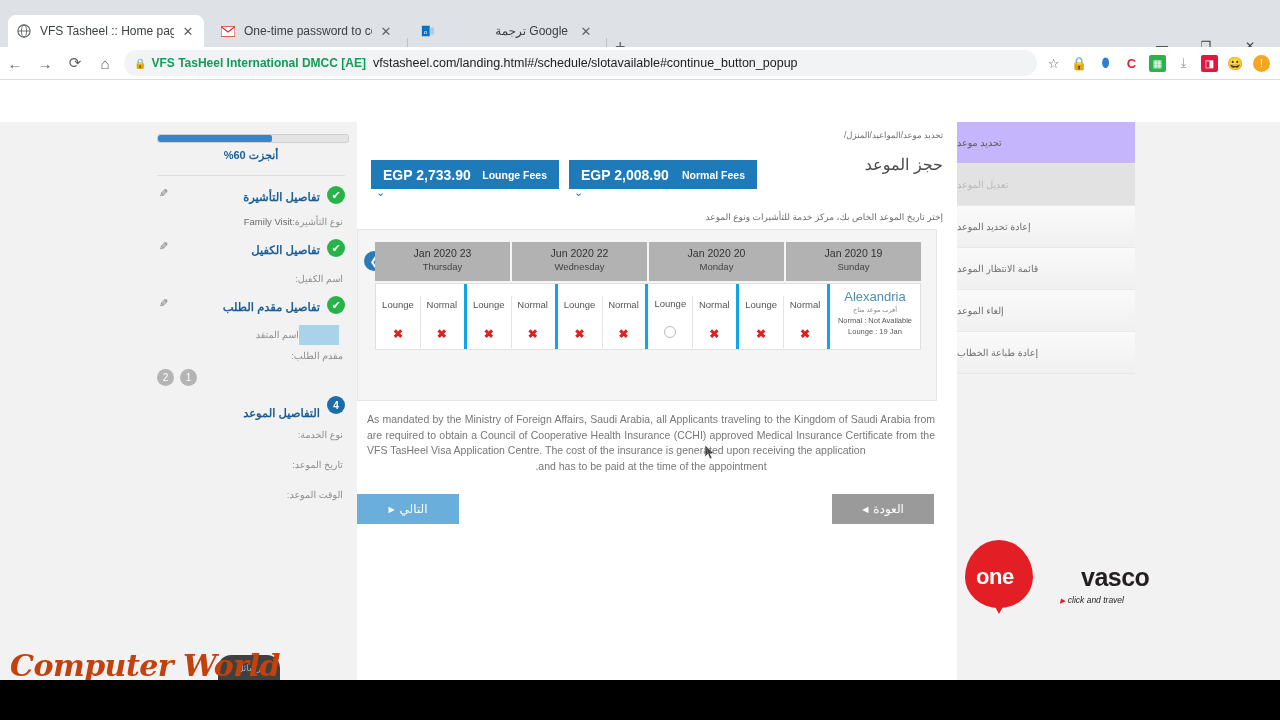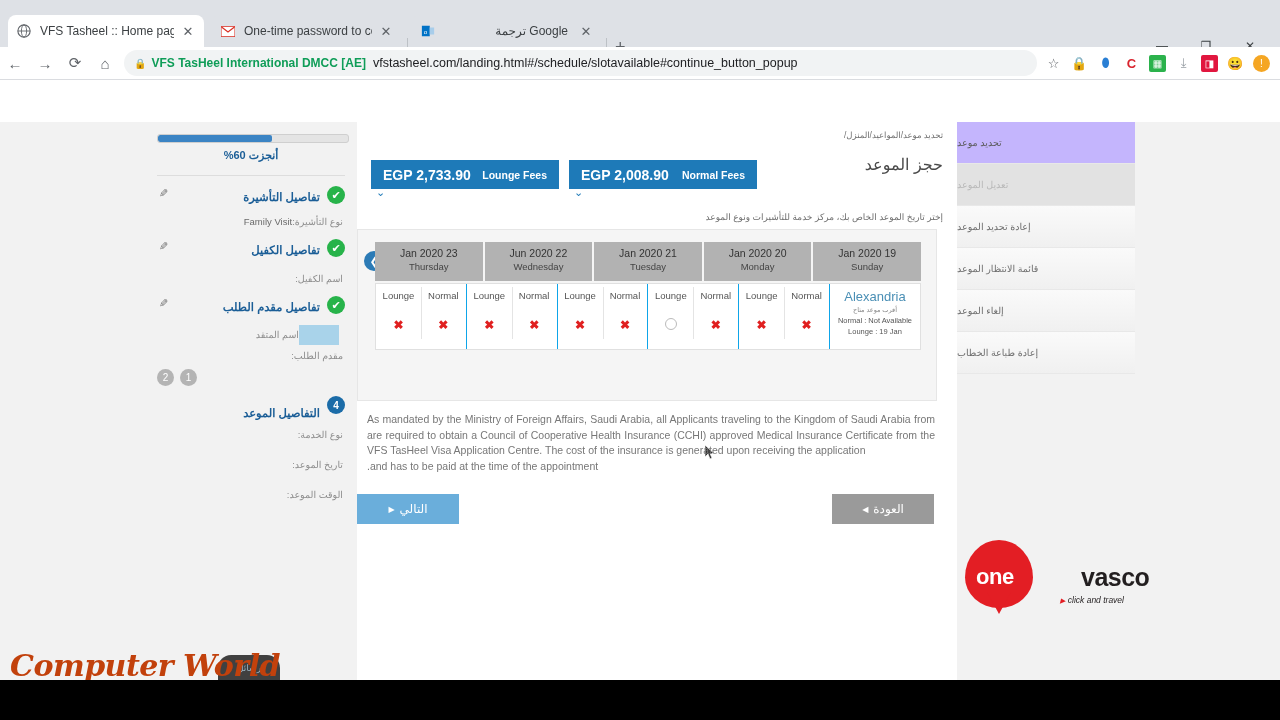--- a/index.html
+++ b/index.html
@@ -116,34 +116,34 @@
   .daycell .d1 { font-size:10.5px; color:#333; line-height:14px;}
   .daycell .d2 { font-size:9.5px; color:#444; line-height:13px;}
   .arrowL, .arrowR {
     position:absolute; top:21px; width:20px; height:20px; border-radius:50%;
     background:#2c7bb6; color:#fff; font-size:11px; display:flex;align-items:center;justify-content:center;
   }
   .arrowL { left:6px; }
   .arrowR { left:462px; background:#a9c5da; }
 
   .slotgrid { position:absolute; left:17px; top:53px; width:546px; height:67px; background:#fff; border:1px solid #e0e0e0; display:flex;}
-  .daygroup { flex:1 1 0; display:flex; border-right:1px solid #0ea5e9;}
+  .daygroup { flex:1 1 0; display:flex; border-right:3px solid #0ea5e9;align-items:center;}
   .slotcell { flex:1 1 0; text-align:center; padding-top:6px; position:relative;}
   .slotcell + .slotcell:before { content:""; position:absolute; left:0; top:3px; height:52px; width:1px; background:#e4e4e4;}
   .slotcell .sl { font-size:9.5px; color:#555; }
   .slotcell .mark { margin-top:17px; font-size:12px; color:#e02020; font-weight:bold;}
   .slotcell .mark.open { color:transparent; }
   .ring { display:inline-block; width:12px;height:12px;border:1px solid #bbb; border-radius:50%; }
   .citybox { width:90px; flex:0 0 90px; text-align:center; padding-top:5px; }
   .citybox .cname { font-size:13px; color:#4a8fb5; line-height:16px;}
   .citybox .car { font-size:6.5px; color:#888; direction:rtl; line-height:10px;}
   .citybox .cline { font-size:7.5px; color:#555; line-height:11px;}
 
   .disclaimer { position:absolute; left:10px; top:290px; width:568px; font-size:10.5px; color:#777; line-height:15.5px; text-align:justify;}
-  .disclaimer .lastline { display:block; text-align:left; }
+  .disclaimer .lastline { display:block; text-align:center; }
 
   .btn-next {
     position:absolute; left:0px; top:372px; width:102px; height:30px; background:#6aaedb;
     color:#fff; font-size:12px; display:flex;align-items:center;justify-content:center; gap:5px; direction:rtl;
   }
   .btn-back {
     position:absolute; left:475px; top:372px; width:102px; height:30px; background:#9a9a9a;
     color:#fff; font-size:12px; display:flex;align-items:center;justify-content:center; gap:5px; direction:rtl;
   }
   .btn-next .ar, .btn-back .ar { font-size:8px; }
@@ -359,24 +359,20 @@
           <div class="daystrip">
             <div class="daycell">
               <div class="d1">Jan 2020 23</div>
               <div class="d2">Thursday</div>
             </div>
             <div class="daycell">
               <div class="d1">Jun 2020 22</div>
               <div class="d2">Wednesday</div>
             </div>
             <div class="daycell">
-              <div class="d1">Jan 2020 21</div>
-              <div class="d2">Tuesday</div>
-            </div>
-            <div class="daycell">
               <div class="d1">Jan 2020 20</div>
               <div class="d2">Monday</div>
             </div>
             <div class="daycell">
               <div class="d1">Jan 2020 19</div>
               <div class="d2">Sunday</div>
             </div>
           </div>
 
           <div class="slotgrid">

